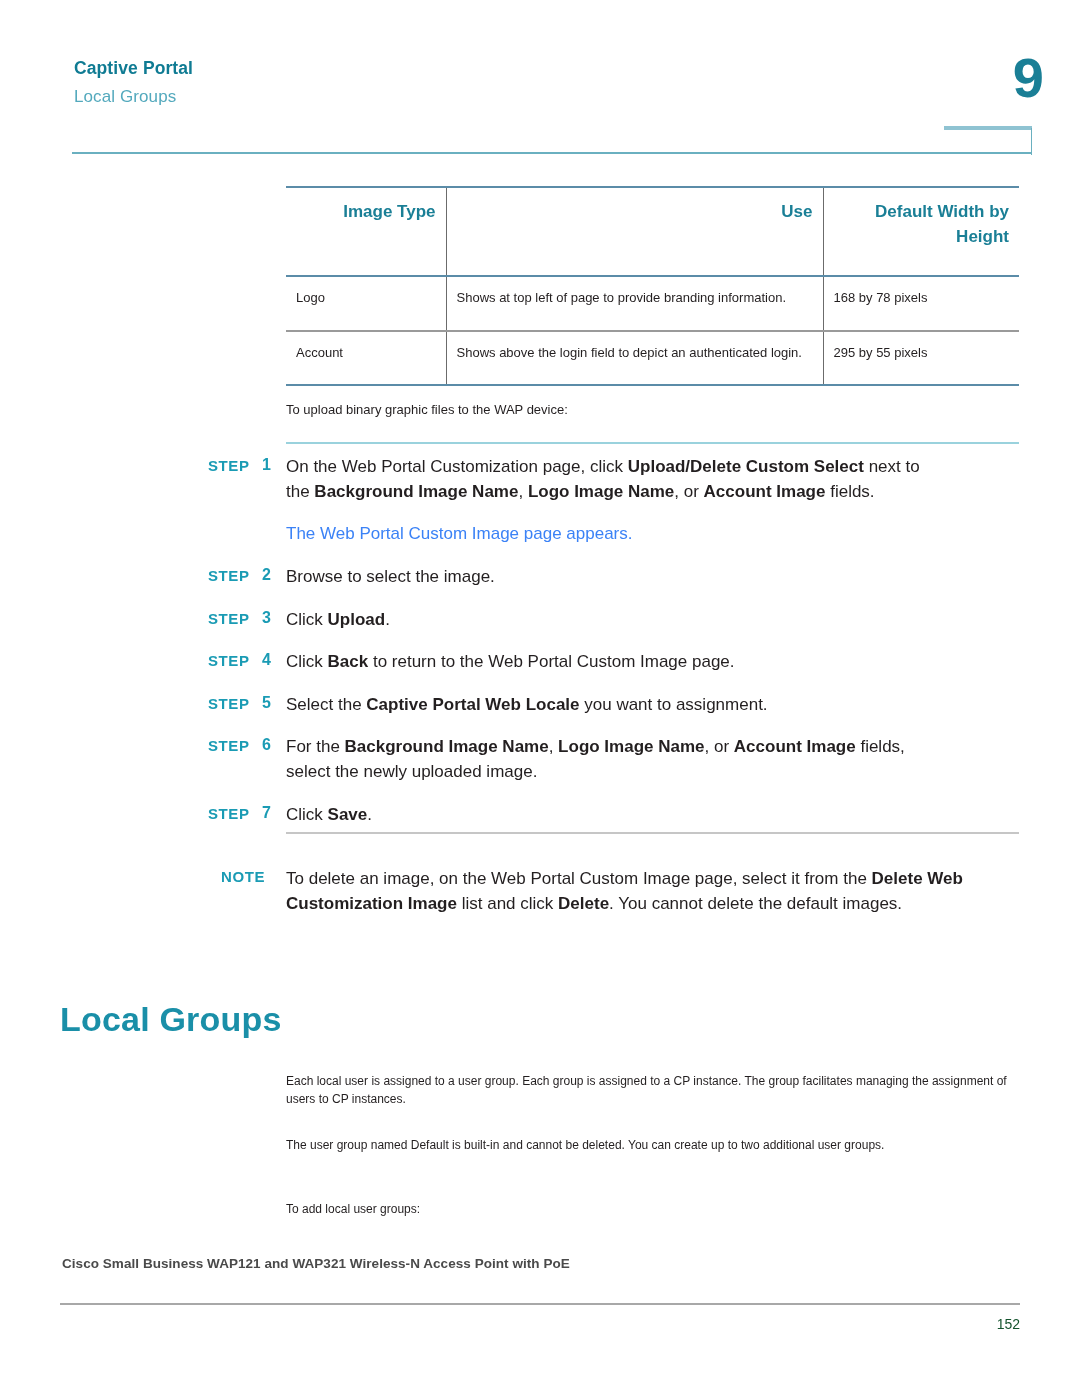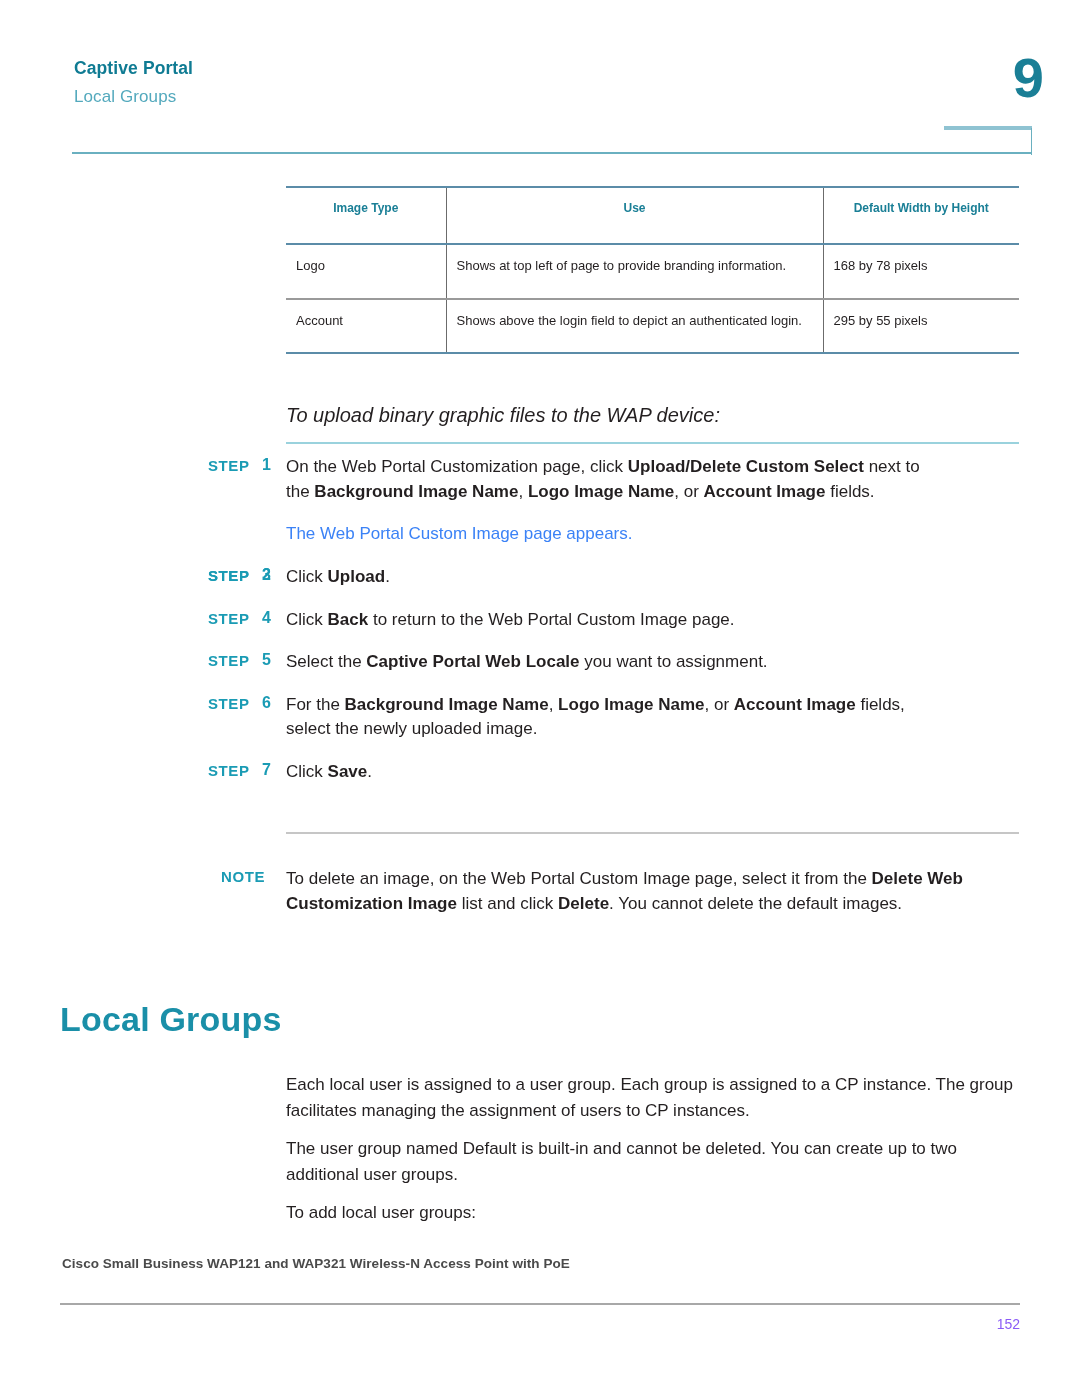--- a/index.html
+++ b/index.html
@@ -90,23 +90,23 @@
     top: 186px;
     width: 733px;
     border-collapse: collapse;
     table-layout: fixed;
   }
   .doc-table col.c1 { width: 160px; }
   .doc-table col.c2 { width: 377px; }
   .doc-table col.c3 { width: 196px; }
 
   .doc-table th {
-    text-align: center;
+    text-align: right;
     vertical-align: top;
-    font-size: 12px;
+    font-size: 17px;
     font-weight: bold;
     color: #1a7f96;
     padding: 12px 10px 26px 10px;
     border-top: 2px solid #5b8ca8;
     border-bottom: 2px solid #5b8ca8;
     line-height: 1.45;
   }
   .doc-table td {
     text-align: left;
     vertical-align: top;
@@ -122,24 +122,23 @@
     border-bottom: 2px solid #5b8ca8;
   }
   .doc-table .vsep-l {
     border-left: 1.5px solid #6b6b6b;
   }
   .doc-table th.vsep-l { border-left: 1.5px solid #6b6b6b; }
 
   
   .body-text {
     position: absolute;
-    font-size: 20px;
+    font-size: 13px;
     line-height: 1.5;
     color: #231f20;
-    font-style: italic;
   }
   .intro-line {
     left: 286px;
     top: 400px;
     width: 740px;
   }
 
   .rule-teal {
     position: absolute;
     left: 286px;
@@ -237,21 +236,21 @@
     font-size: 34px;
     font-weight: bold;
     color: #1a8fa8;
     letter-spacing: 0.2px;
   }
 
   .para {
     position: absolute;
     left: 286px;
     width: 738px;
-    font-size: 17px;
+    font-size: 12px;
     line-height: 1.5;
     color: #231f20;
   }
 
   
   .footer-rule {
     position: absolute;
     left: 60px;
     top: 1303px;
     width: 960px;
@@ -265,21 +264,21 @@
     font-size: 13.5px;
     color: #4a4a4a;
     font-weight: bold;
     letter-spacing: 0.05px;
   }
   .footer-right {
     position: absolute;
     right: 60px;
     top: 1316px;
     font-size: 14px;
-    color: #8b5cf6;
+    color: #14532d;
   }
 </style>
 </head>
 <body>
 
 <div class="page">
 
   <div class="header">
     <div class="hdr-chapter-title">Captive Portal</div>
     <div class="hdr-section-title">Local Groups</div>
@@ -323,20 +322,21 @@
   <div class="steps">
       <div class="step">
         <div class="step-label">STEP</div>
         <div class="step-num">1</div>
         <div class="step-body"><span>On the Web Portal Customization page, click </span><b>Upload/Delete Custom Select</b><span> next to the </span><b>Background Image Name</b><span>, </span><b>Logo Image Name</b><span>, or </span><b>Account Image</b><span> fields.</span></div>
       </div>
       <div class="step-sub">The Web Portal Custom Image page appears.</div>
       <div class="step">
         <div class="step-label">STEP</div>
         <div class="step-num">2</div>
+        <div class="step-body"><span>Browse to select the image.</span></div>
       </div>
       <div class="step">
         <div class="step-label">STEP</div>
         <div class="step-num">3</div>
         <div class="step-body"><span>Click </span><b>Upload</b><span>.</span></div>
       </div>
       <div class="step">
         <div class="step-label">STEP</div>
         <div class="step-num">4</div>
         <div class="step-body"><span>Click </span><b>Back</b><span> to return to the Web Portal Custom Image page.</span></div>

